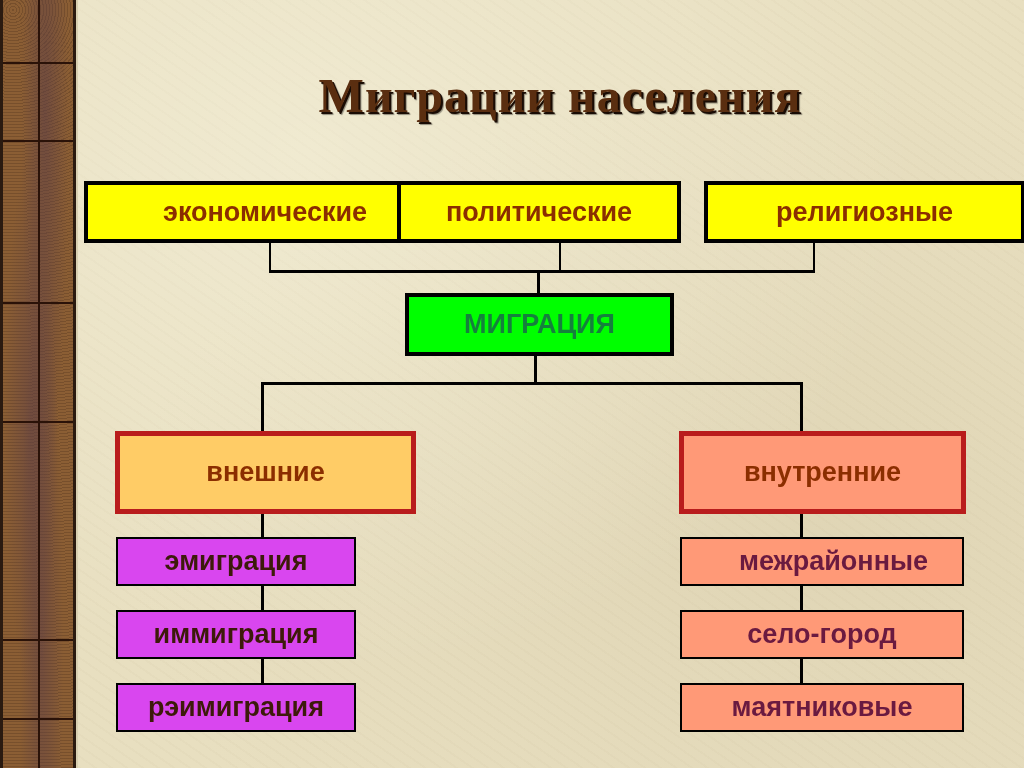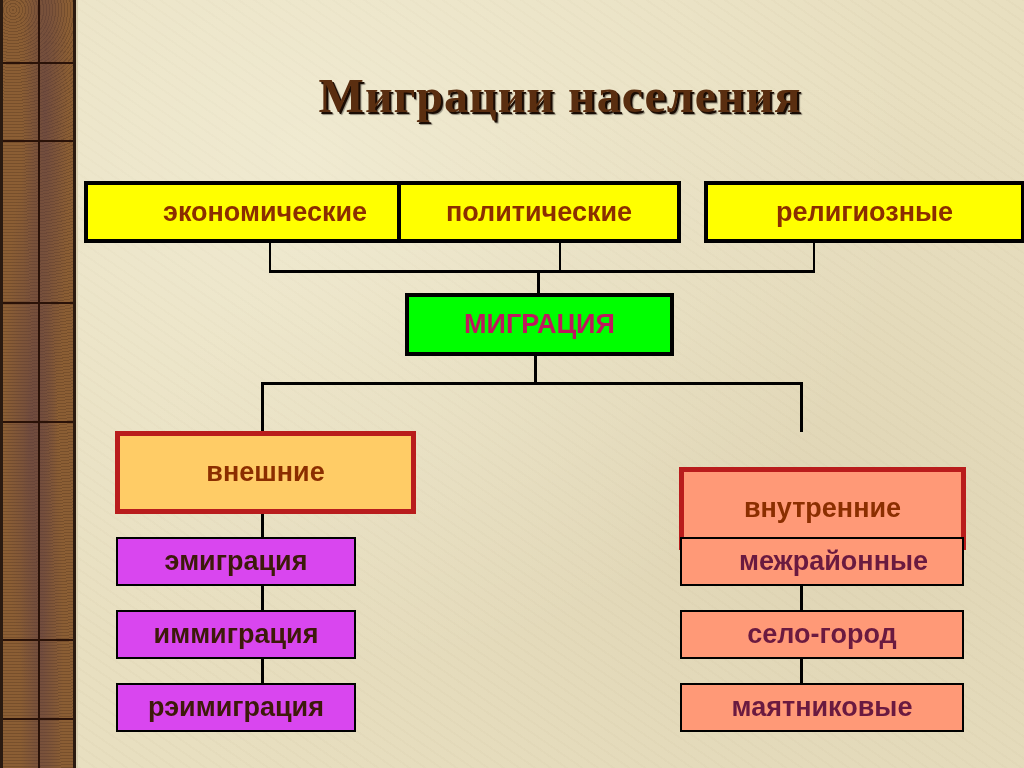--- a/index.html
+++ b/index.html
@@ -31,24 +31,24 @@
     position: absolute; left: 250px; top: 68px; width: 620px; text-align: center;
     font-family: "Liberation Serif", serif; font-weight: bold; font-size: 48px;
     color: #5a2e10; letter-spacing: 1px;
     text-shadow: 2px 2px 0 #1a0c04, 3px 3px 1px rgba(0,0,0,0.4);
   }
   .box {
     position: absolute; box-sizing: border-box; display: flex; align-items: center; justify-content: center;
     font-weight: bold; font-family: "Liberation Sans", sans-serif;
   }
   .top-box { background: #ffff00; border: 4px solid #000; color: #8b2e00; font-size: 27px; height: 62px; top: 181px; }
-  .center-box { background: #00ff00; border: 4px solid #000; color: #be185d; font-size: 27px; left: 405px; top: 293px; width: 269px; height: 63px; }
+  .center-box { background: #00ff00; border: 4px solid #000; color: #15803d; font-size: 27px; left: 405px; top: 293px; width: 269px; height: 63px; }
   .cat-box { border: 5px solid #b91c1c; font-size: 27px; color: #8b2e00; height: 83px; top: 431px; }
   .left-cat { background: #ffcc66; left: 115px; width: 301px; }
-  .right-cat { background: #ff9977; left: 679px; width: 287px; margin-top: 36px; }
+  .right-cat { background: #ff9977; left: 679px; width: 287px; }
   .sub-box { border: 2px solid #000; font-size: 27px; height: 49px; }
   .left-sub { background: #d946ef; left: 116px; width: 240px; color: #3d1a0a; }
   .right-sub { background: #ff9977; left: 680px; width: 284px; color: #6a1a40; }
   .line { position: absolute; background: #000; }
 </style>
 </head>
 <body>
 
 <div class="sidebar">
   <div class="vline"></div>

